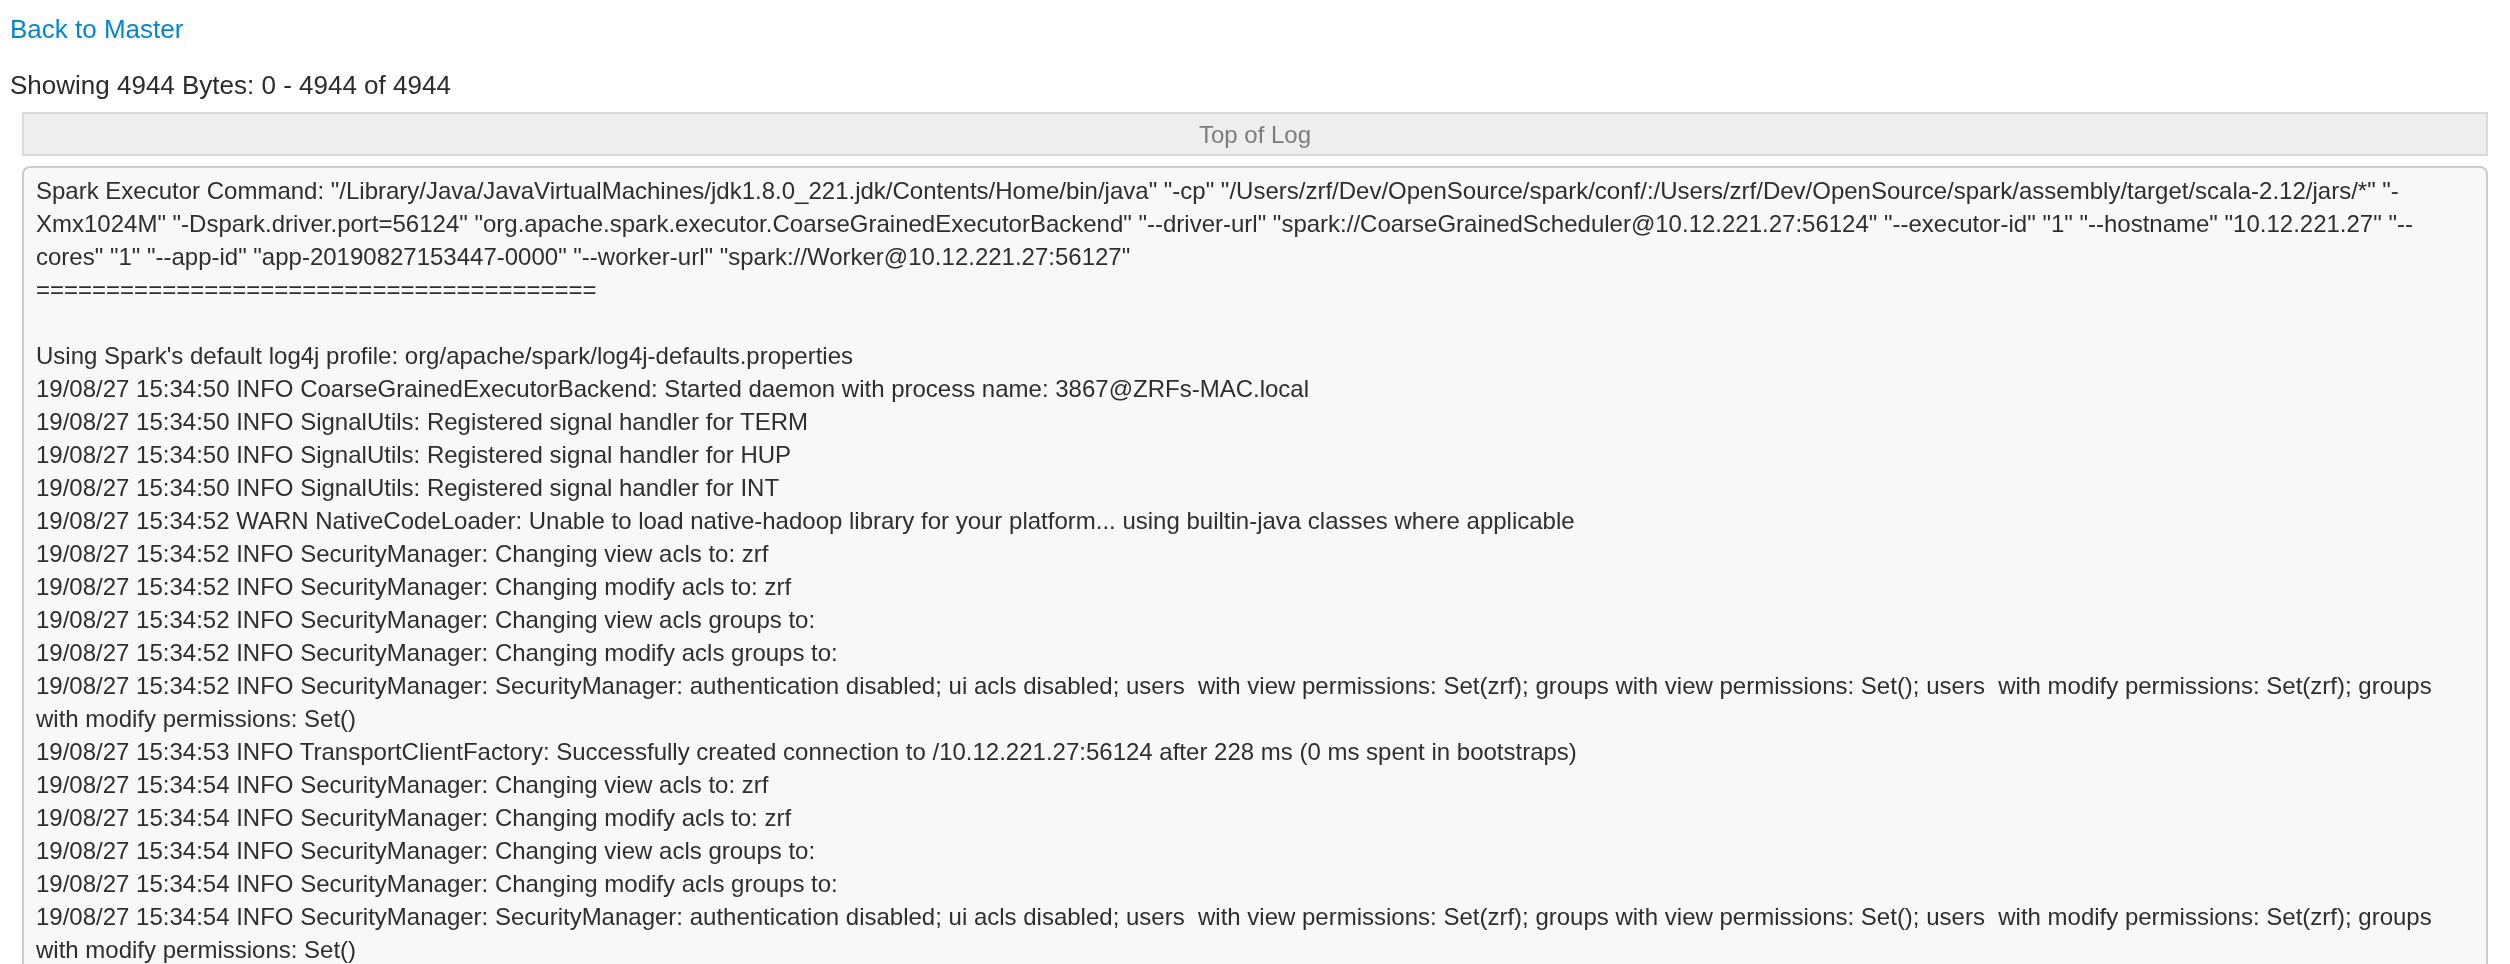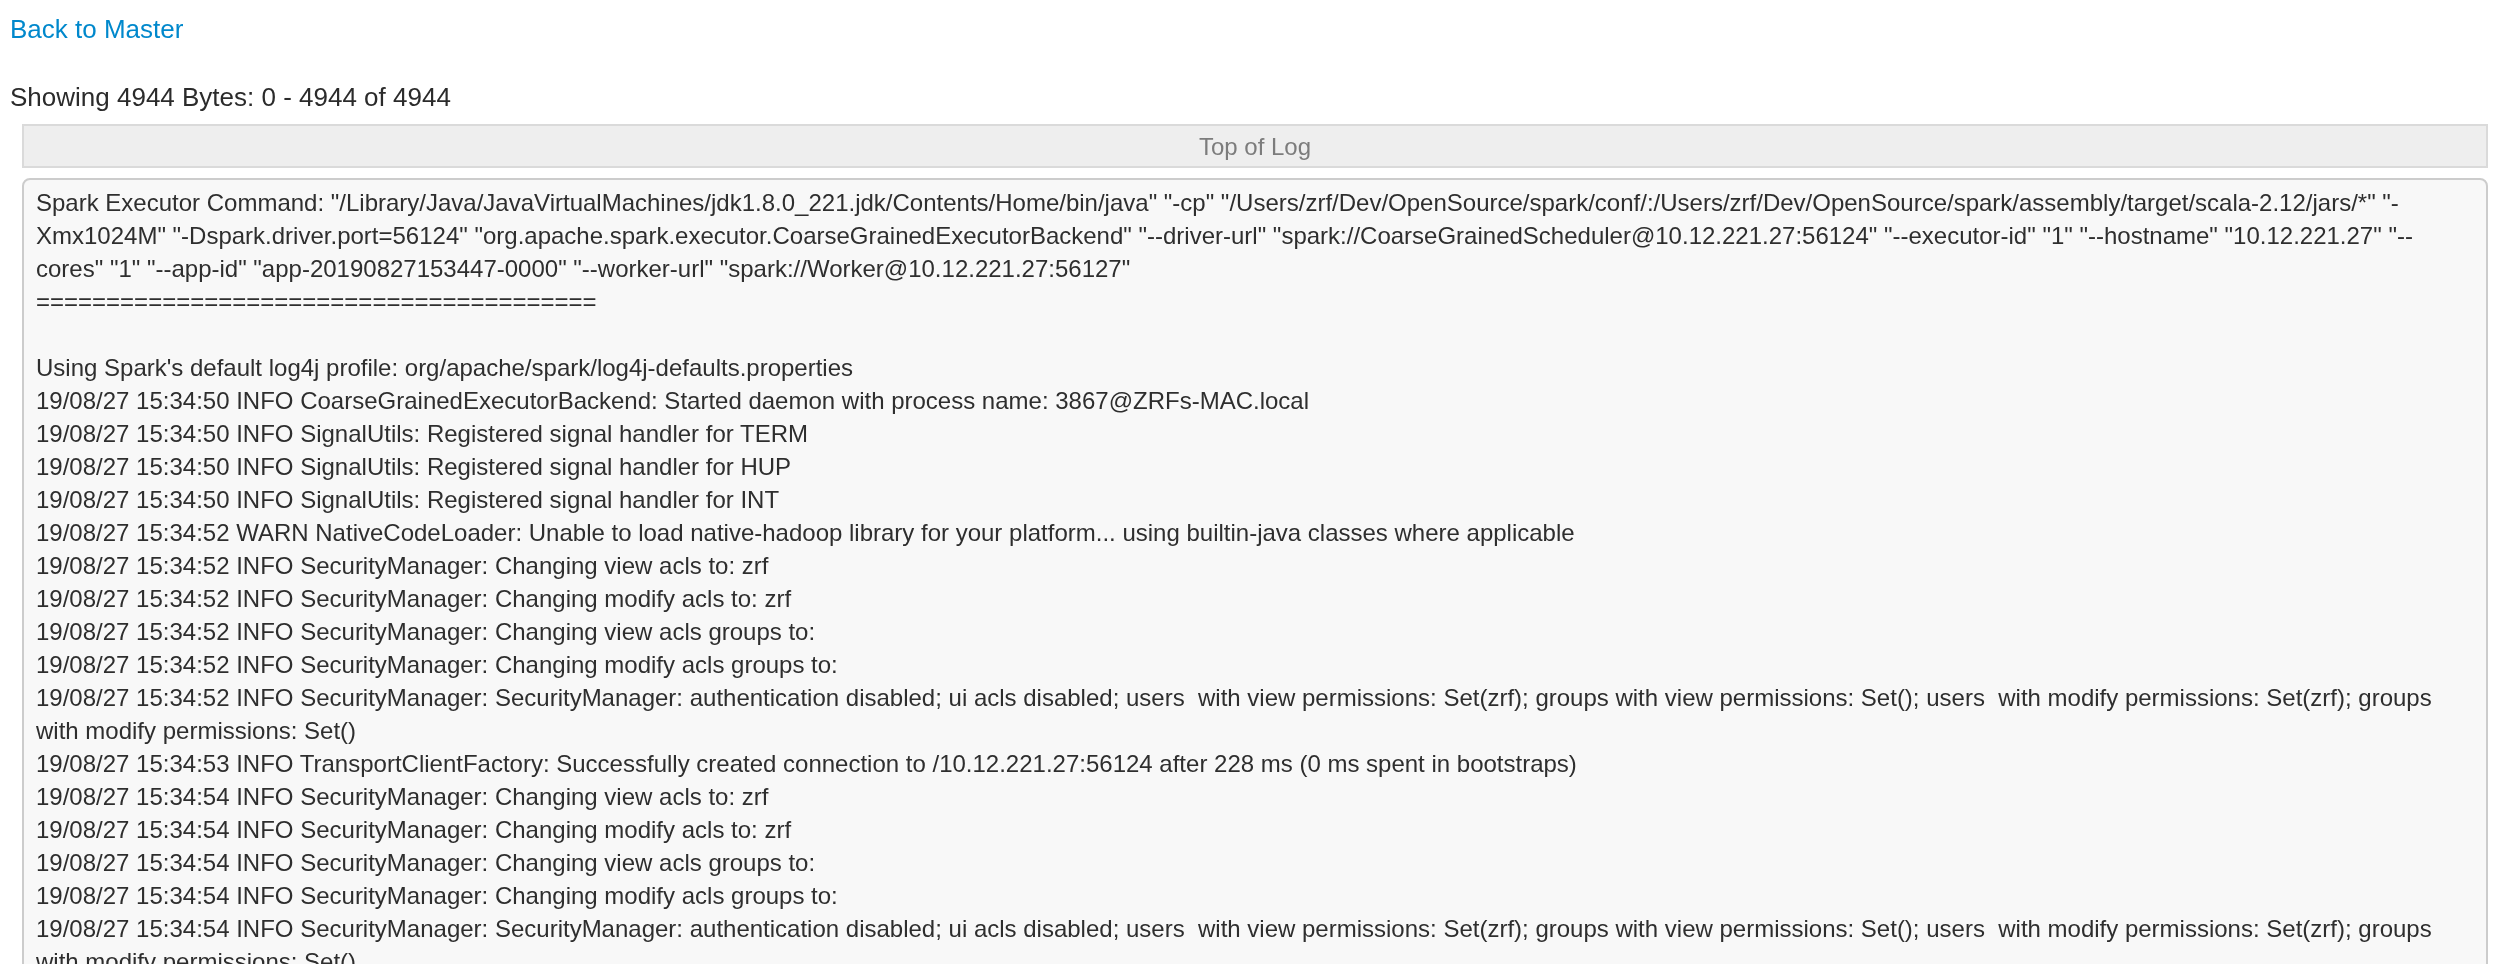--- a/index.html
+++ b/index.html
@@ -14,21 +14,21 @@
   .back-link {
     display: inline-block;
     margin: 14px 8px 0 10px;
     font-size: 26px;
     line-height: 30px;
     color: #0088cc;
     text-decoration: none;
     cursor: pointer;
   }
   .byte-range {
-    margin: 38px 0 0 10px;
+    margin: 26px 0 0 10px;
     font-size: 26px;
     line-height: 30px;
     color: #2b2b2b;
   }
   .log-header {
     box-sizing: border-box;
     margin: 12px 22px 10px 22px;
     height: 44px;
     line-height: 42px;
     text-align: center;

